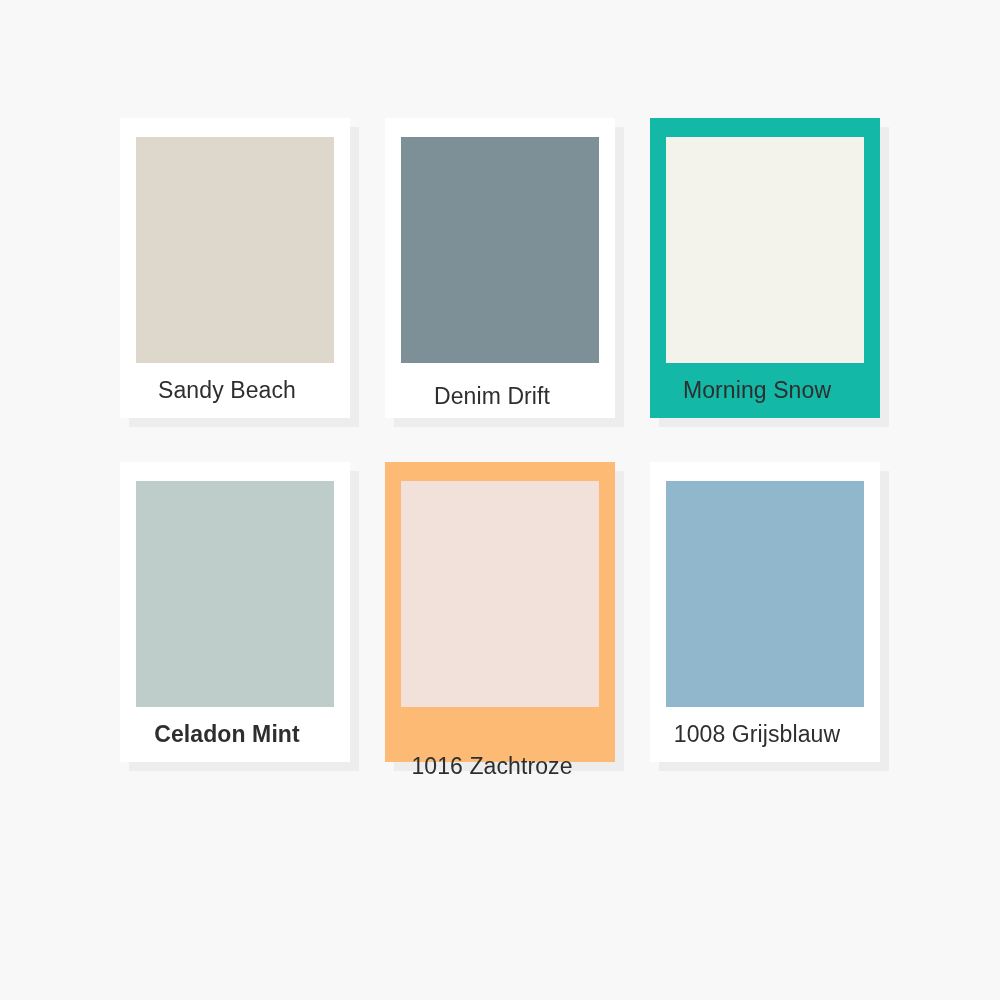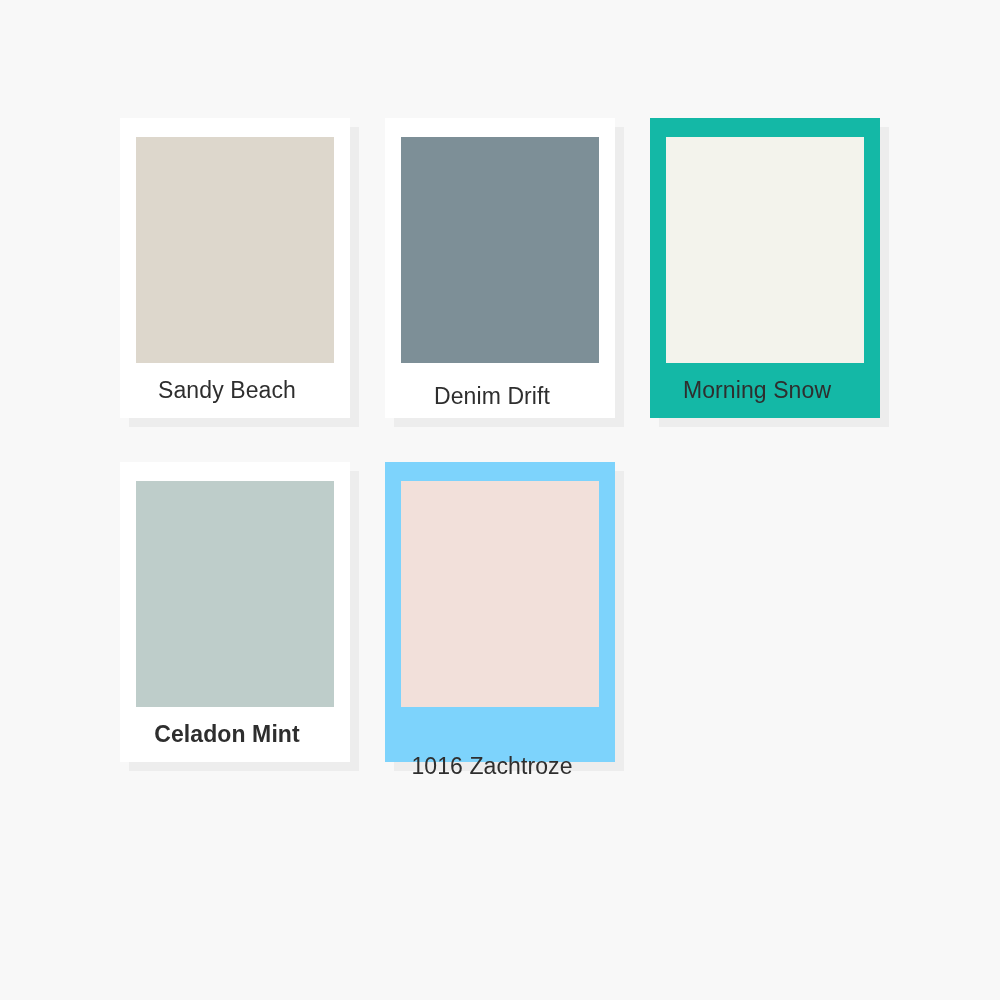--- a/index.html
+++ b/index.html
@@ -105,18 +105,25 @@
     </div>
     <div class="swatch-card">
       <div class="card-shadow" style="background: rgb(237, 237, 237);"></div>
       <div class="card-face" style="background: rgb(255, 255, 255);">
         <div class="swatch-color" style="background-color: rgb(190, 205, 202);"></div>
         <div class="swatch-label" style="color: rgb(46, 46, 46); font-weight: bold;">Celadon Mint</div>
       </div>
     </div>
     <div class="swatch-card">
       <div class="card-shadow" style="background: rgb(237, 237, 237);"></div>
-      <div class="card-face" style="background: #7dd3fc; gap: 48px;">
+      <div class="card-face" style="background: #fdba74; gap: 48px;">
         <div class="swatch-color" style="background-color: rgb(242, 224, 218);"></div>
         <div class="swatch-label" style="color: rgb(46, 46, 46);">1016 Zachtroze</div>
+      </div>
+    </div>
+    <div class="swatch-card">
+      <div class="card-shadow" style="background: rgb(237, 237, 237);"></div>
+      <div class="card-face" style="background: rgb(255, 255, 255);">
+        <div class="swatch-color" style="background-color: rgb(145, 183, 205);"></div>
+        <div class="swatch-label" style="color: rgb(46, 46, 46);">1008 Grijsblauw</div>
       </div>
     </div>
   </div>
 
 </body></html>

